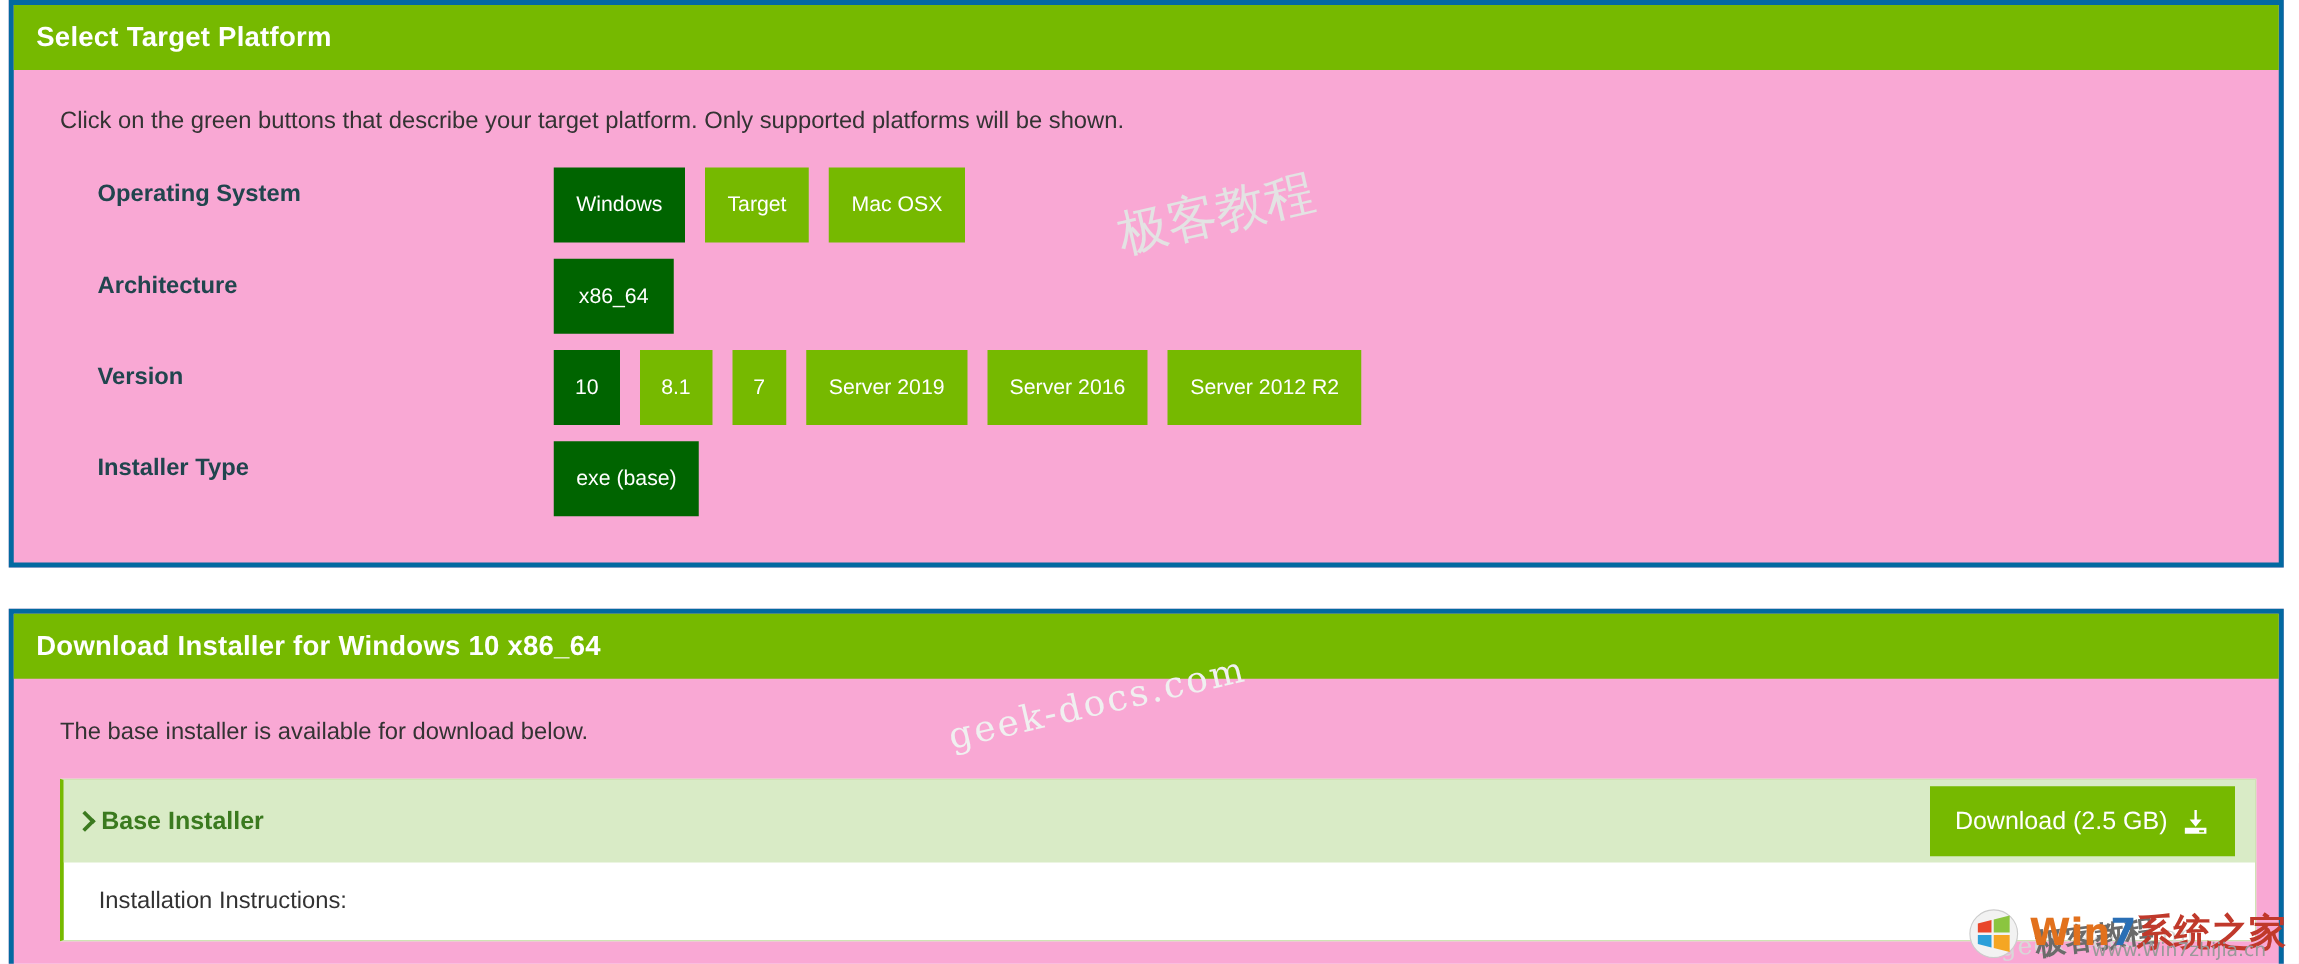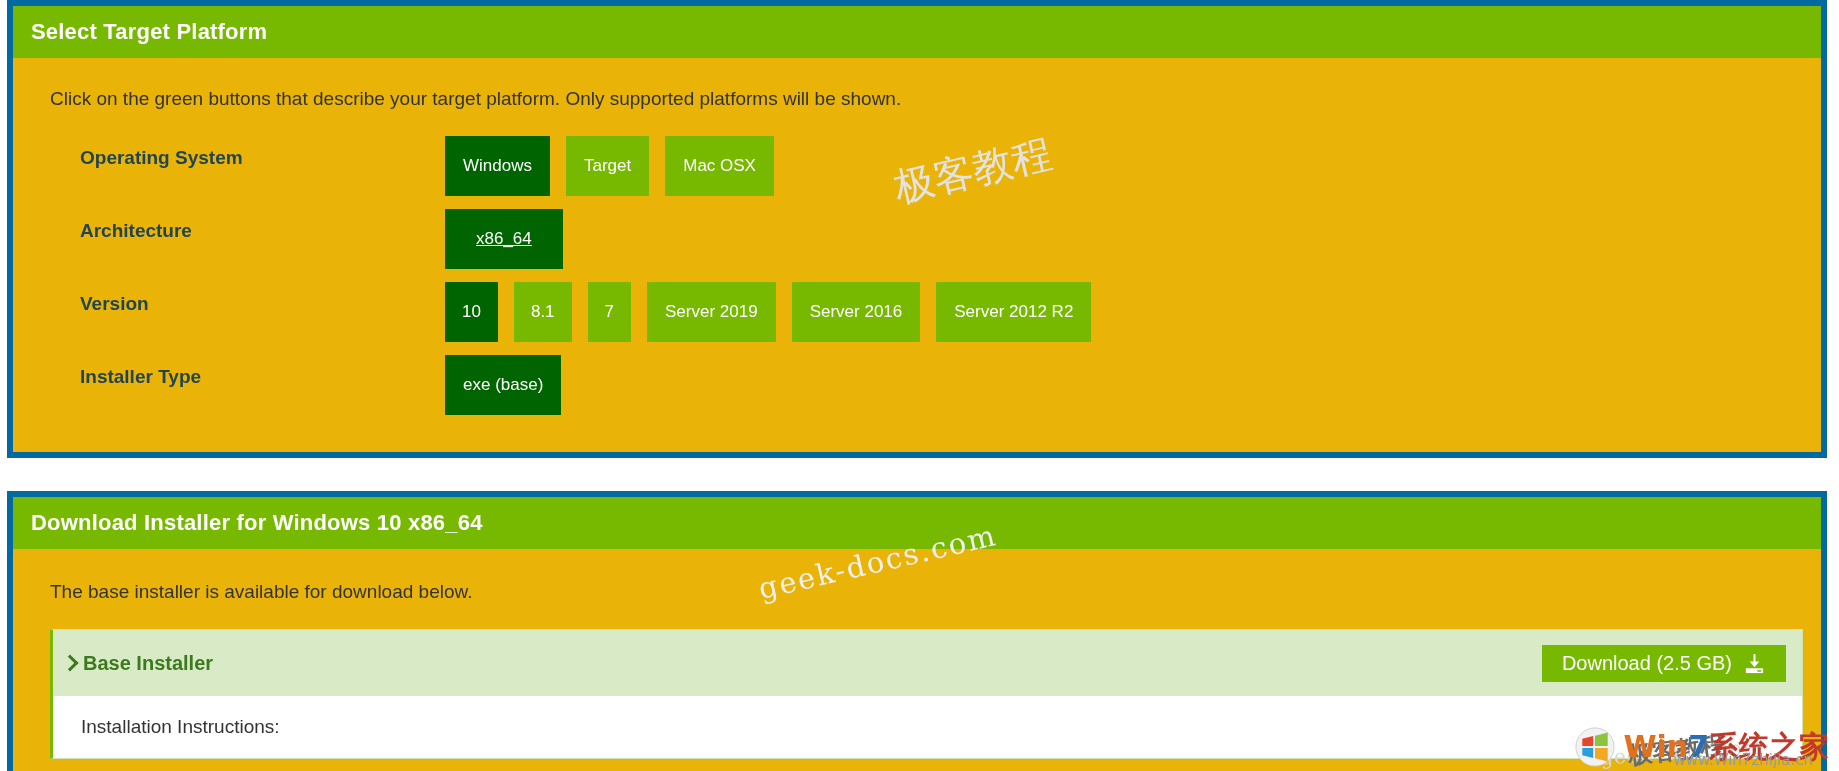--- a/index.html
+++ b/index.html
@@ -19,22 +19,22 @@
   .page {
     position: relative;
     width: 1839px;
     height: 771px;
     box-sizing: border-box;
     padding: 0 12px 0 7px;
   }
 
   
   .panel {
-    border: 6px solid #0369a1;
-    background: #eab308;
+    border: 4px solid #0369a1;
+    background: #f9a8d4;
     box-sizing: border-box;
   }
   .panel-header {
     background: #76b900;
     color: #ffffff;
     font-size: 22px;
     font-weight: bold;
     letter-spacing: .2px;
     padding: 14px 0 14px 18px;
     line-height: 1.1;
@@ -81,21 +81,21 @@
     line-height: 44px;
     padding: 0 18px;
     cursor: pointer;
     white-space: nowrap;
     font-family: "Liberation Sans", sans-serif;
     box-sizing: border-box;
   }
   .plat-btn.selected {
     background: #006400;
   }
-  .row-arch .plat-btn { padding: 0 31px; text-decoration: underline; }
+  .row-arch .plat-btn { padding: 0 20px; }
   .row-version .plat-btn.narrow { padding: 0 17px; }
 
   
   .panel-two { margin-top: 33px; }
   .dl-intro {
     font-size: 19px;
     color: #333333;
     margin: 12px 0 26px 0;
   }
 
@@ -140,21 +140,21 @@
     border-top: 3px solid #3b7a1f;
     transform: rotate(45deg);
   }
   .dl-btn {
     background: #76b900;
     color: #ffffff;
     border: none;
     font-size: 20px;
     font-family: "Liberation Sans", sans-serif;
     padding: 0 20px;
-    height: 37px;
+    height: 56px;
     display: inline-flex;
     align-items: center;
     gap: 11px;
     cursor: pointer;
     white-space: nowrap;
   }
   .dl-icon { display: inline-block; line-height: 0; }
 
   .installer-body {
     padding: 20px 16px 20px 28px;

